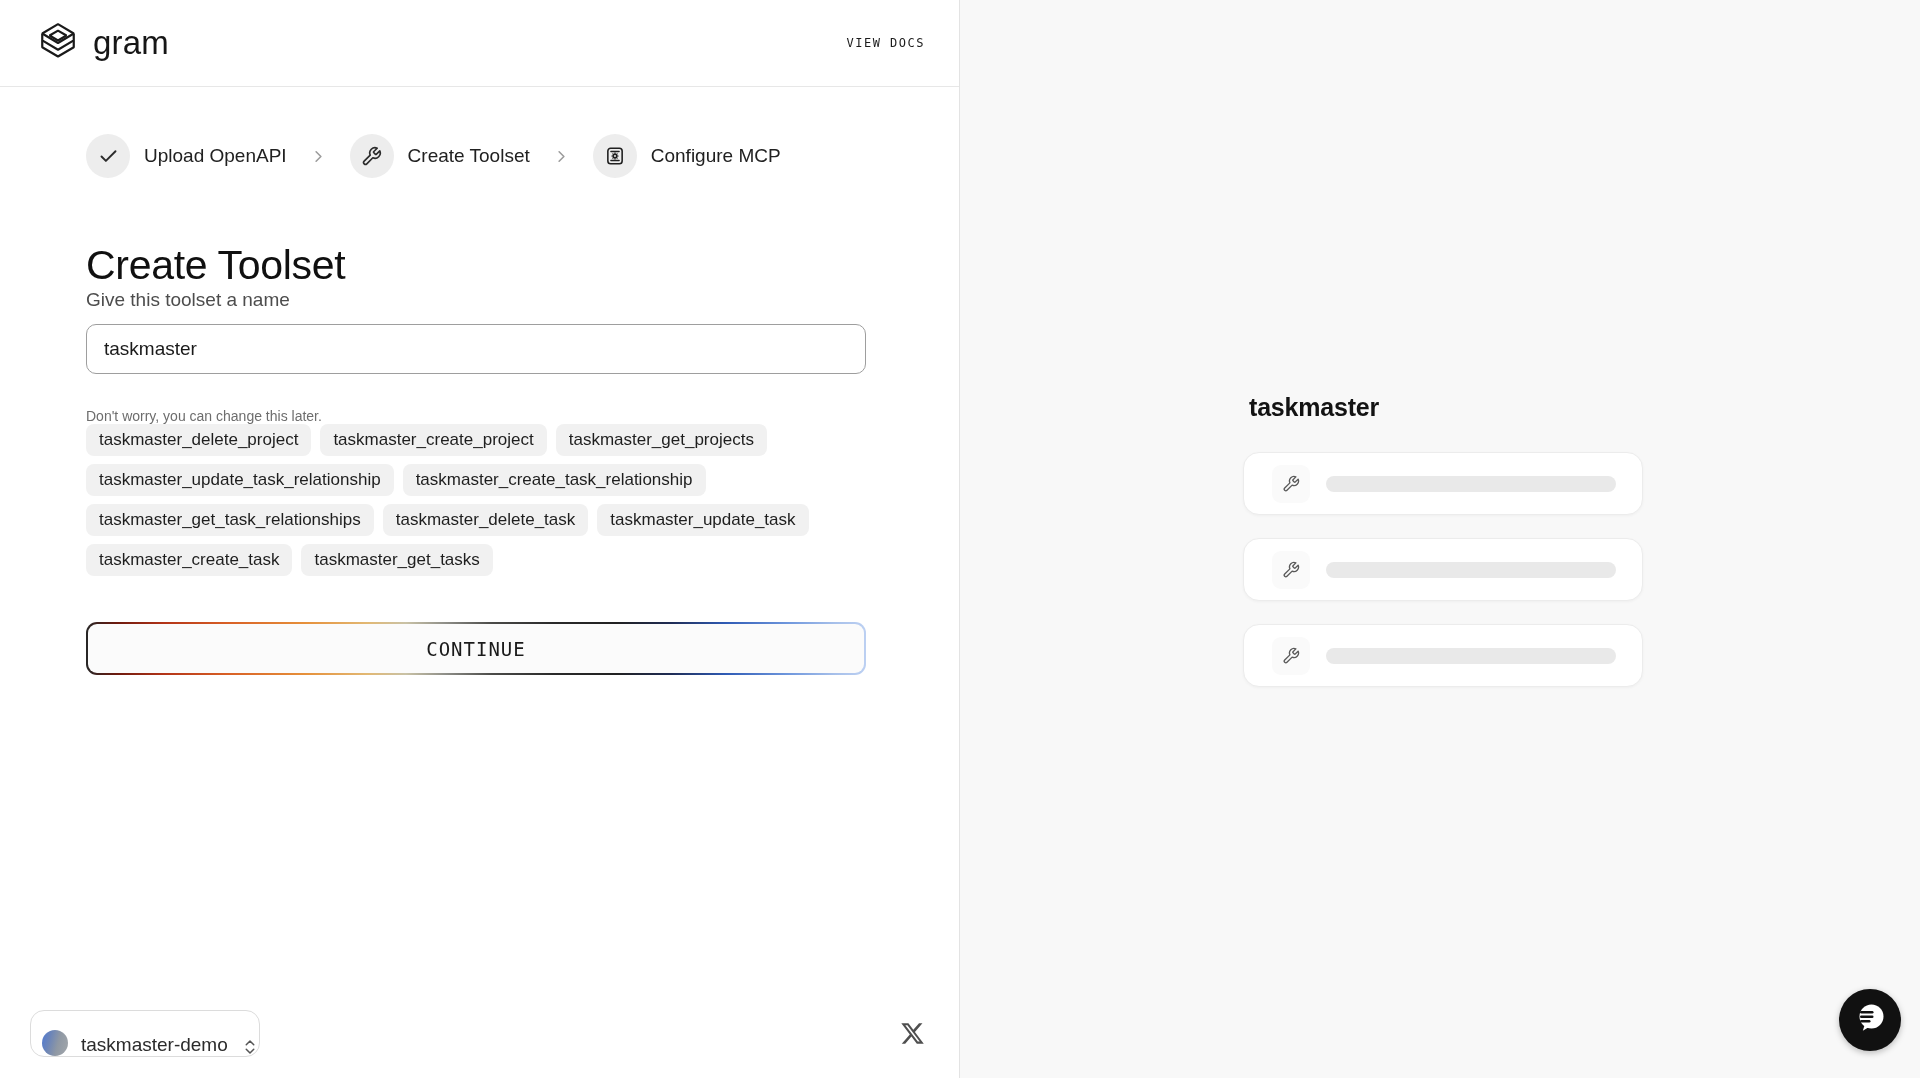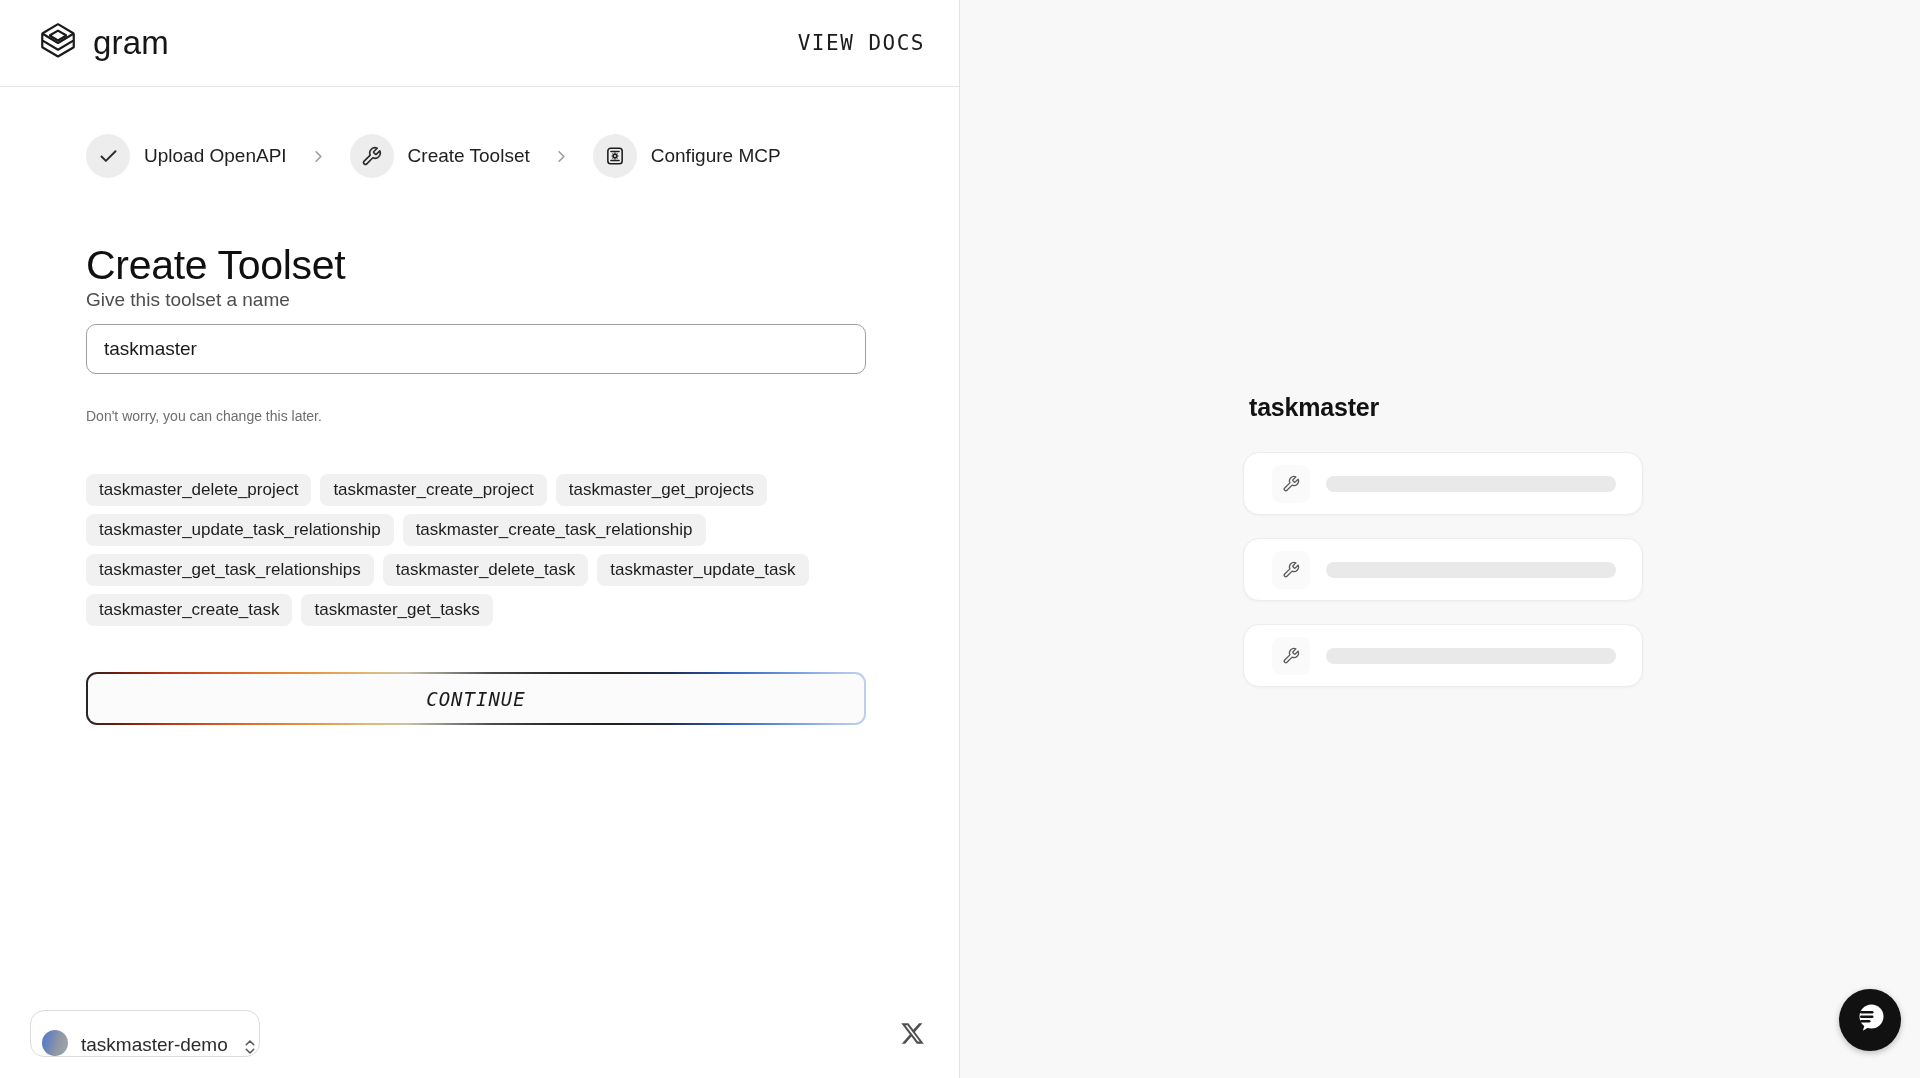--- a/index.html
+++ b/index.html
@@ -10,21 +10,21 @@
 
   
   .left-panel { width:960px; height:1078px; position:relative; background:#fff;
     border-right:1px solid #e3e3e3; display:flex; flex-direction:column; }
 
   .header { height:87px; flex:0 0 87px; border-bottom:1px solid #e7e7e7;
     display:flex; align-items:center; justify-content:space-between; padding:0 34px 0 38px; }
   .logo { display:flex; align-items:center; gap:15px; cursor:pointer; }
   .logo svg { display:block; }
   .logo-text { font-size:33px; font-weight:500; letter-spacing:0.2px; color:#161616; }
-  .view-docs { font-family:"DejaVu Sans Mono", monospace; font-size:21px;
+  .view-docs { font-family:"DejaVu Sans Mono", monospace; font-size:12px;
     letter-spacing:1.5px; color:#1c1c1c; cursor:pointer; }
 
   .content { padding:0 86px; flex:1; }
 
   
   .stepper { margin-top:47px; display:flex; align-items:center; }
   .step { display:flex; align-items:center; gap:14px; cursor:pointer; }
   .step-circle { width:44px; height:44px; border-radius:50%; background:#ededed;
     display:flex; align-items:center; justify-content:center; }
   .step-label { font-size:19px; color:#212121; white-space:nowrap; }
@@ -35,34 +35,34 @@
   .page-subtitle { font-size:19px; color:#4d4d4d; }
 
   
   .field-label { margin-top:52px; font-size:19px; color:#141414; }
   .name-input { margin-top:13px; display:block; width:780px; height:50px;
     border:1px solid #9e9e9e; border-radius:10px; padding:0 17px;
     font-family:"Liberation Sans", sans-serif; font-size:19px; color:#1a1a1a; background:#fff; outline:none; }
   .field-helper { margin-top:34px; font-size:14px; color:#6d6d6d; }
 
   
-  .chips { margin-top:50px; width:790px; display:flex; flex-wrap:wrap; gap:8px 9px; }
+  .chips { width:790px; display:flex; flex-wrap:wrap; gap:8px 9px; }
   .chip { background:#f1f1f1; border-radius:8px; padding:5px 13px;
     font-size:17px; line-height:22px; color:#1e1e1e; white-space:nowrap; }
 
   
   .continue-wrap { margin-top:46px; width:780px; height:53px; border-radius:11px; padding:2px;
     background:linear-gradient(90deg,
       #262626 0%, #6e1a0e 4%, #b33418 10%, #d85f25 18%, #e6903a 28%,
       #e2b873 36%, #c9c2a6 41%, #8f8f89 46%, #4c4c49 52%, #2a2a2a 60%,
       #212121 68%, #1f2c55 75%, #2f5bb5 82%, #6f97dd 90%, #a7c0ea 96%, #bcd0f2 100%);
     cursor:pointer; }
   .continue-btn { width:100%; height:100%; border:none; border-radius:9px; background:#fbfbfb;
     font-family:"DejaVu Sans Mono", monospace; font-size:19px; letter-spacing:1px; color:#1b1b1b;
-    display:flex; align-items:center; justify-content:center; cursor:pointer;font-style:italic; }
+    display:flex; align-items:center; justify-content:center; cursor:pointer; }
 
   
   .left-footer { position:absolute; left:30px; right:30px; bottom:21px;
     display:flex; align-items:center; justify-content:space-between; }
   .project-select { height:47px; background:#fff; border:1px solid #dcdcdc; border-radius:14px;
     display:flex; align-items:flex-end; gap:13px; padding:0 0 0 11px; cursor:pointer; }
   .avatar { width:26px; height:26px; border-radius:50%;
     background:linear-gradient(105deg,#4e79d4 0%,#6c85b8 30%,#8f98a4 60%,#a3a7ab 100%); }
   .select-label { font-size:19px; color:#2b2b2b; }
   .chevrons-icon { display:flex; color:#555; }

